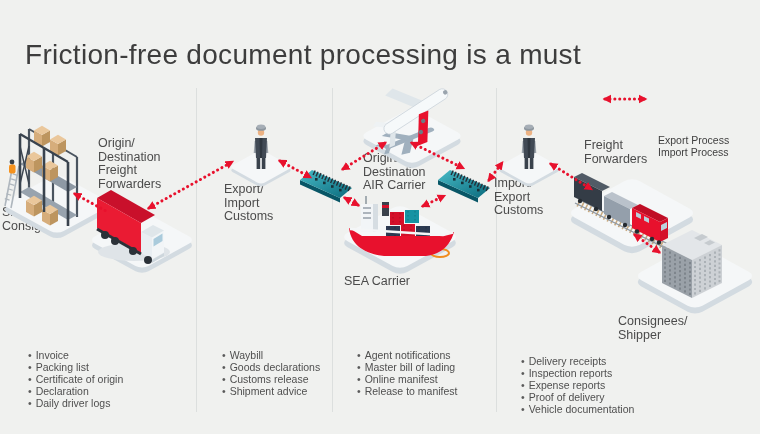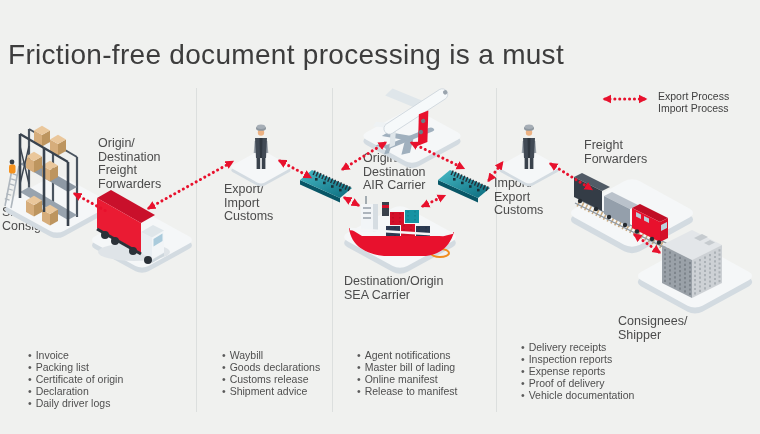--- a/index.html
+++ b/index.html
@@ -4,28 +4,28 @@
 <style>
   html,body{margin:0;padding:0;}
   body{
     width:760px;height:434px;position:relative;overflow:hidden;
     background:#f0f1ef;
     font-family:"Liberation Sans","DejaVu Sans",sans-serif;
     color:#4b4b4b;
   }
   .abs{position:absolute;}
   #title{
-    left:8px;top:20px;width:700px;
+    left:25px;top:20px;width:700px;
     font-size:28px;font-weight:400;letter-spacing:.3px;color:#3d3d3d;
   }
   .divider{width:1px;top:88px;height:324px;background:#dcdfde;}
   .node-label{
     font-size:12.5px;line-height:13.5px;text-align:left;color:#4b4b4b;
   }
-  .legend-text{font-size:10.5px;line-height:12px;color:#404040;}
+  .legend-text{font-size:10.5px;line-height:12px;color:#404040;margin-top:44px;}
   ul.docs{
     list-style:none;margin:16px;padding:0;
     font-size:10.5px;line-height:11.9px;color:#4f4f4f;width:140px;
   }
   ul.docs li::before{content:"\2022";margin-right:4px;color:#5a5a5a;}
   svg{display:block;overflow:visible;}
   #arrow-overlay{pointer-events:none;z-index:9;left:0;top:0;}
   .illo{z-index:2;}
 </style>
 </head>
@@ -317,21 +317,20 @@
   <div>Customs</div>
 </div>
 
 <div class="abs node-label" style="left:363px;top:152px;width:94px">
   <div>Origin/</div>
   <div>Destination</div>
   <div>AIR Carrier</div>
 </div>
 
 <div class="abs node-label" style="left:344px;top:275px;width:120px">
-  <div>Destination/Origin</div>
   <div>SEA Carrier</div>
 </div>
 
 <div class="abs node-label" style="left:494px;top:177px;width:74px">
   <div>Import/</div>
   <div>Export</div>
   <div>Customs</div>
 </div>
 
 <div class="abs node-label" style="left:584px;top:139px;width:92px">
@@ -369,21 +368,21 @@
   <li>Shipment advice</li>
 </ul>
 
 <ul class="abs docs" style="left:341px;top:334px">
   <li>Agent notifications</li>
   <li>Master bill of lading</li>
   <li>Online manifest</li>
   <li>Release to manifest</li>
 </ul>
 
-<ul class="abs docs" style="left:505px;top:326px">
+<ul class="abs docs" style="left:505px;top:340px">
   <li>Delivery receipts</li>
   <li>Inspection reports</li>
   <li>Expense reports</li>
   <li>Proof of delivery</li>
   <li>Vehicle documentation</li>
 </ul>
 
 <svg id="arrow-overlay" class="abs" width="760" height="434">
   <g stroke="#e8112d" stroke-width="3" stroke-linecap="round" stroke-dasharray="0.1 4.8" fill="none">
     <line x1="75" y1="194" x2="106" y2="211" marker-start="url(#ah)"></line>

